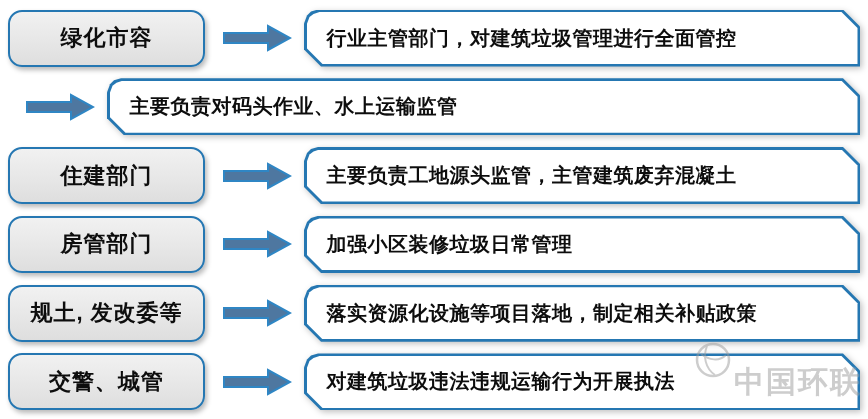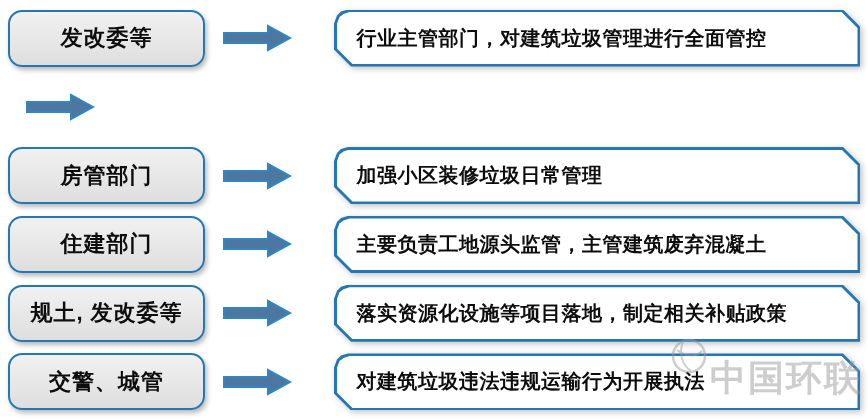--- a/index.html
+++ b/index.html
@@ -63,21 +63,20 @@
     position: relative;
     filter: drop-shadow(2px 2px 3px rgba(0,0,0,0.25));
   }
   .right-box-shape {
     position: absolute;
     inset: 0;
     background: var(--box-border, #2577b2);
     clip-path: polygon(0 14px, 3px 6px, 7px 2px, 14px 0,
                        calc(100% - 17px) 0, 100% 17px,
                        100% 100%, 17px 100%, 0 calc(100% - 17px));
-    margin-left: 30px;
   }
   .right-box-inner {
     position: absolute;
     inset: 2.5px;
     background: var(--right-box-fill, #ffffff);
     clip-path: polygon(0 13px, 3px 5px, 7px 2px, 13px 0,
                        calc(100% - 16px) 0, 100% 16px,
                        100% 100%, 16px 100%, 0 calc(100% - 16px));
     display: flex;
     align-items: center;
@@ -99,82 +98,89 @@
     align-items: center;
     gap: 1px;
     opacity: 0.5;
     pointer-events: none;
     z-index: 5;
   }
   .watermark-icon {
     display: block;
   }
   .watermark-text {
-    font-size: 36px;
+    font-size: 30px;
     font-weight: bold;
     color: var(--watermark-color, #9c9c9c);
     letter-spacing: 2px;
     text-shadow: 0 0 2px #ffffff;
     white-space: nowrap;
     margin-top: 45px;
   }
 </style>
 </head>
 <body>
 
 <div class="diagram" id="rows">
   <div class="row">
     <div class="left-box">
-      <span class="left-label">发改委等</span>
+      <span class="left-label">绿化市容</span>
     </div>
     <svg class="arrow" width="70" height="30" viewBox="0 0 70 30" aria-hidden="true">
       <path d="M 2 10 L 46 10 L 46 3 L 68 15 L 46 27 L 46 20 L 2 20 Z"></path>
     </svg>
     <div class="right-box">
       <div class="right-box-shape">
         <div class="right-box-inner">
           <span class="right-label">行业主管部门，对建筑垃圾管理进行全面管控</span>
         </div>
       </div>
     </div>
   </div>
 
   <div class="row">
     <svg class="arrow" width="70" height="30" viewBox="0 0 70 30" aria-hidden="true">
       <path d="M 2 10 L 46 10 L 46 3 L 68 15 L 46 27 L 46 20 L 2 20 Z"></path>
     </svg>
+    <div class="right-box">
+      <div class="right-box-shape">
+        <div class="right-box-inner">
+          <span class="right-label">主要负责对码头作业、水上运输监管</span>
+        </div>
+      </div>
+    </div>
+  </div>
+
+  <div class="row">
+    <div class="left-box">
+      <span class="left-label">住建部门</span>
+    </div>
+    <svg class="arrow" width="70" height="30" viewBox="0 0 70 30" aria-hidden="true">
+      <path d="M 2 10 L 46 10 L 46 3 L 68 15 L 46 27 L 46 20 L 2 20 Z"></path>
+    </svg>
+    <div class="right-box">
+      <div class="right-box-shape">
+        <div class="right-box-inner">
+          <span class="right-label">主要负责工地源头监管，主管建筑废弃混凝土</span>
+        </div>
+      </div>
+    </div>
   </div>
 
   <div class="row">
     <div class="left-box">
       <span class="left-label">房管部门</span>
     </div>
     <svg class="arrow" width="70" height="30" viewBox="0 0 70 30" aria-hidden="true">
       <path d="M 2 10 L 46 10 L 46 3 L 68 15 L 46 27 L 46 20 L 2 20 Z"></path>
     </svg>
     <div class="right-box">
       <div class="right-box-shape">
         <div class="right-box-inner">
           <span class="right-label">加强小区装修垃圾日常管理</span>
-        </div>
-      </div>
-    </div>
-  </div>
-
-  <div class="row">
-    <div class="left-box">
-      <span class="left-label">住建部门</span>
-    </div>
-    <svg class="arrow" width="70" height="30" viewBox="0 0 70 30" aria-hidden="true">
-      <path d="M 2 10 L 46 10 L 46 3 L 68 15 L 46 27 L 46 20 L 2 20 Z"></path>
-    </svg>
-    <div class="right-box">
-      <div class="right-box-shape">
-        <div class="right-box-inner">
-          <span class="right-label">主要负责工地源头监管，主管建筑废弃混凝土</span>
         </div>
       </div>
     </div>
   </div>
 
   <div class="row">
     <div class="left-box">
       <span class="left-label">规土, 发改委等</span>
     </div>
     <svg class="arrow" width="70" height="30" viewBox="0 0 70 30" aria-hidden="true">

